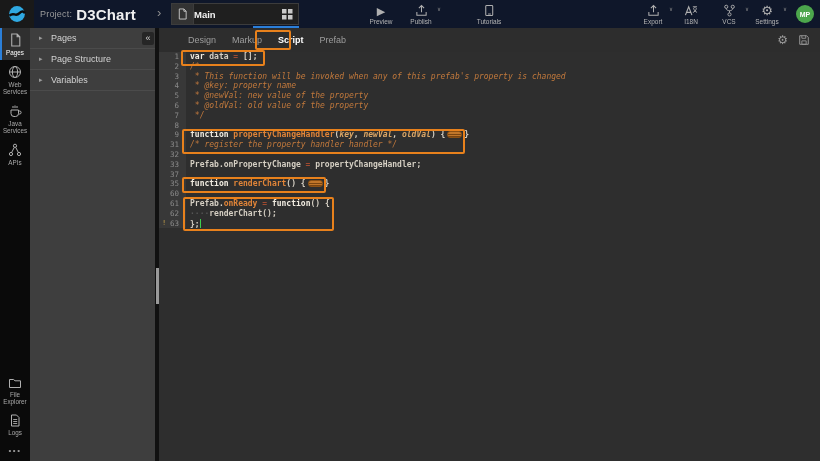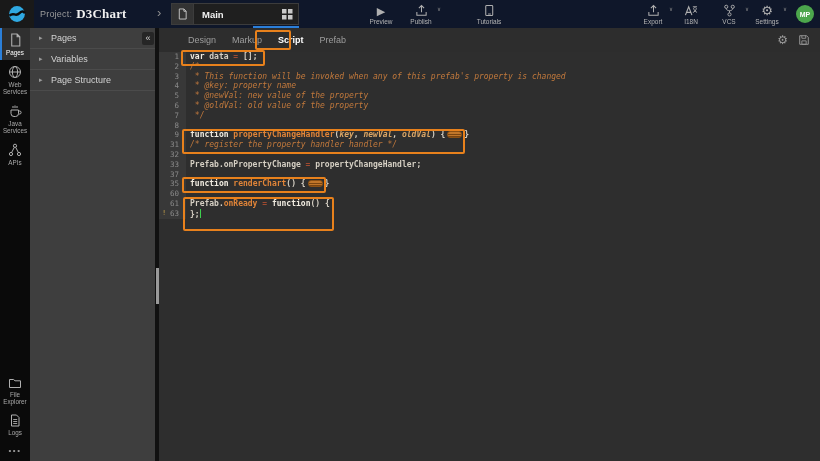--- a/index.html
+++ b/index.html
@@ -6,27 +6,27 @@
   html,body { width:820px; height:461px; overflow:hidden; background:#2e2e2e;
               font-family:"Liberation Sans","DejaVu Sans",sans-serif; }
   .app { position:relative; width:820px; height:461px; }
 
   
   .topbar { position:absolute; left:0; top:0; width:820px; height:28px; background:#0f172a; z-index:10; }
   .logo-box { position:absolute; left:0; top:0; width:34px; height:28px; background:#191919;
               display:flex; align-items:center; justify-content:center; }
   .project { position:absolute; left:40px; top:0; height:28px; display:flex; align-items:center;
              font-size:9px; color:#9a9a9a; letter-spacing:.2px; }
-  .project b { color:#f0f0f0; margin-left:4px; font-size:13px;font-family:Liberation Serif, serif; }
+  .project b { color:#f0f0f0; margin-left:4px; font-size:15px; }
   .crumb-chev { position:absolute; left:157px; top:5px; color:#8f8f8f; font-size:13px; cursor:pointer; }
   .main-tab { position:absolute; left:171px; top:3px; width:128px; height:22px; background:#1f1f1f;
               border:1px solid #3c3c3c; display:flex; align-items:center; }
   .main-tab .ticon { width:22px; height:20px; background:#333; display:flex; align-items:center;
                      justify-content:center; border-right:1px solid #3c3c3c; }
-  .main-tab .tname { flex:1; color:#f2f2f2; font-size:9.5px; font-weight:bold; padding-left:8px; }
+  .main-tab .tname { flex:1; color:#f2f2f2; font-size:9.5px; font-weight:bold; }
   .main-tab .tgrid { width:22px; display:flex; align-items:center; justify-content:center; }
   .tab-underline { position:absolute; left:253px; top:25.5px; width:46px; height:2.5px; background:#2b7fd9; }
 
   .tb-group { position:absolute; top:0; height:28px; display:flex; align-items:center; }
   .tb-center { left:366px; gap:10px; }
   .tb-right  { right:6px; gap:8px; }
   .tb-item { display:flex; flex-direction:column; align-items:center; justify-content:center;
              min-width:30px; height:28px; cursor:pointer; position:relative; }
   .tb-item .ic { height:14px; display:flex; align-items:flex-end; justify-content:center;
                  color:#b0b0b0; font-size:11px; line-height:12px; }
@@ -251,25 +251,25 @@
     <div class="side-dots">•••</div>
   </div>
 
   <div class="panel">
     <div class="panel-row">
       <span class="arr">▸</span>
       <span class="plb">Pages</span>
     </div>
     <div class="panel-row">
       <span class="arr">▸</span>
-      <span class="plb">Variables</span>
+      <span class="plb">Page Structure</span>
     </div>
     <div class="panel-row">
       <span class="arr">▸</span>
-      <span class="plb">Page Structure</span>
+      <span class="plb">Variables</span>
     </div>
     <div class="collapse-chip">«</div>
   </div>
 
   <div class="vscroll-track">
     <div class="vscroll-thumb"></div>
   </div>
   <div class="gutter-strip"></div>
 
   <div class="editor">
@@ -345,20 +345,24 @@
         </div>
         <div class="row">
           <span class="ln">60</span>
           <span class="ct"></span>
         </div>
         <div class="row">
           <span class="ln">61</span>
           <span class="ct"><span class="tk-tx">Prefab.</span><span class="tk-pr">onReady</span><span class="tk-tx"> </span><span class="tk-op">=</span><span class="tk-tx"> </span><span class="tk-kw">function</span><span class="tk-tx">() {</span></span>
         </div>
         <div class="row">
+          <span class="ln">62</span>
+          <span class="ct"><span class="tk-ws">····</span><span class="tk-tx">renderChart();</span></span>
+        </div>
+        <div class="row">
           <span class="ln">63<i class="ln-marker">!</i></span>
           <span class="ct"><span class="tk-tx">};</span><span class="cursor"></span></span>
         </div>
       </div>
   </div>
 
 <div class="anno" style="left: 255px; top: 30px; width: 36px; height: 20px;"></div>
     <div class="anno" style="left: 181px; top: 49.5px; width: 84px; height: 16.5px;"></div>
     <div class="anno" style="left: 182px; top: 128.5px; width: 283px; height: 25.5px;"></div>
     <div class="anno" style="left: 182px; top: 177px; width: 144px; height: 16px;"></div>

